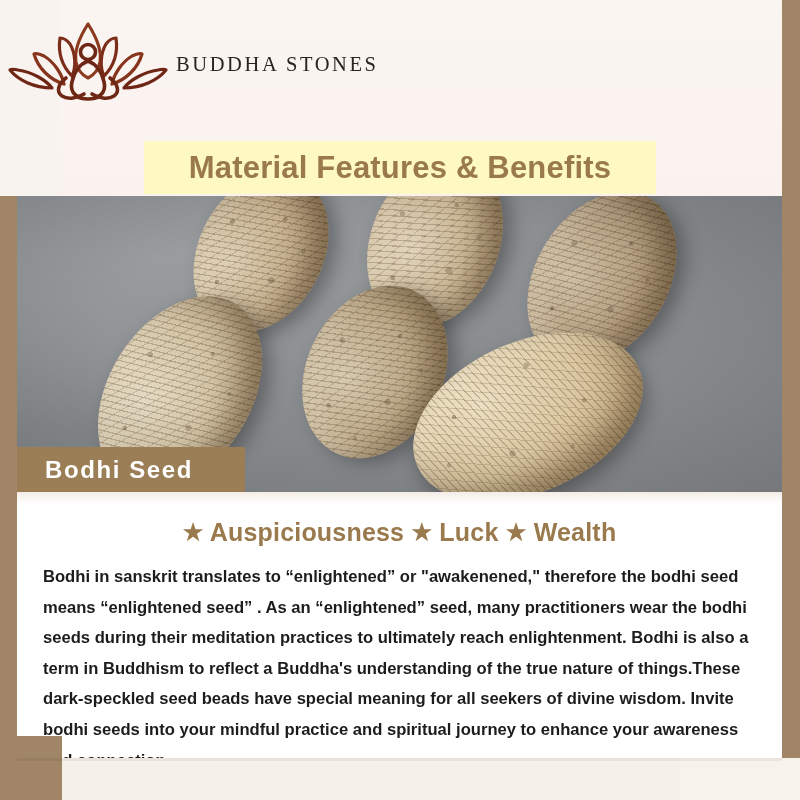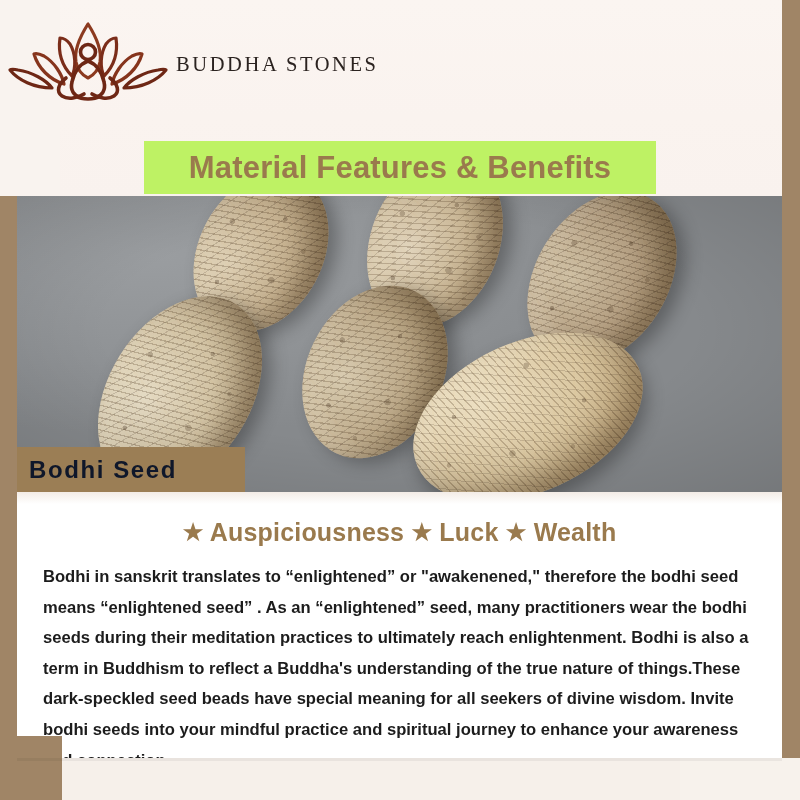--- a/index.html
+++ b/index.html
@@ -66,21 +66,21 @@
     white-space: nowrap;
   }
 
   
   .title-banner {
     position: absolute;
     left: 144px;
     top: 141px;
     width: 512px;
     height: 53px;
-    background: #bef264;
+    background: #fef9c3;
     display: flex;
     align-items: center;
     justify-content: center;
   }
   .title-banner-text {
     font-size: 31px;
     font-weight: bold;
     color: #9a7a4d;
     letter-spacing: 0.2px;
     white-space: nowrap;
@@ -161,25 +161,25 @@
     position: absolute;
     left: 17px;
     top: 447px;
     width: 228px;
     height: 45px;
     background: #9b7e55;
     display: flex;
     align-items: center;
   }
   .seed-label-text {
-    color: #0f172a;
+    color: #ffffff;
     font-size: 24px;
     font-weight: bold;
     letter-spacing: 1.6px;
-    padding-left: 12px;
+    padding-left: 28px;
     white-space: nowrap;
   }
 
   
   .content {
     position: absolute;
     left: 17px;
     top: 492px;
     width: 765px;
     height: 324px;

